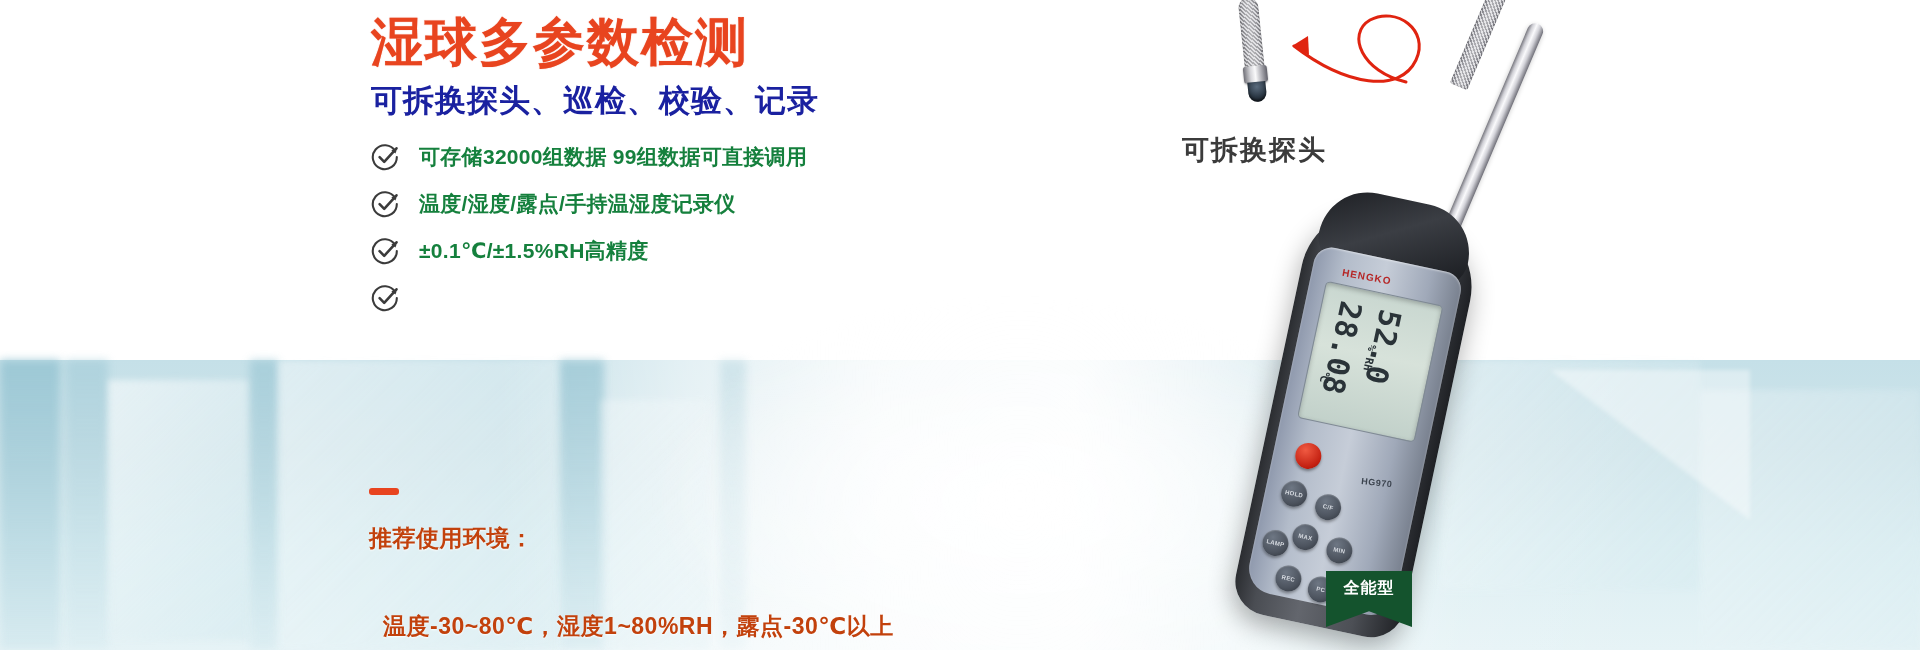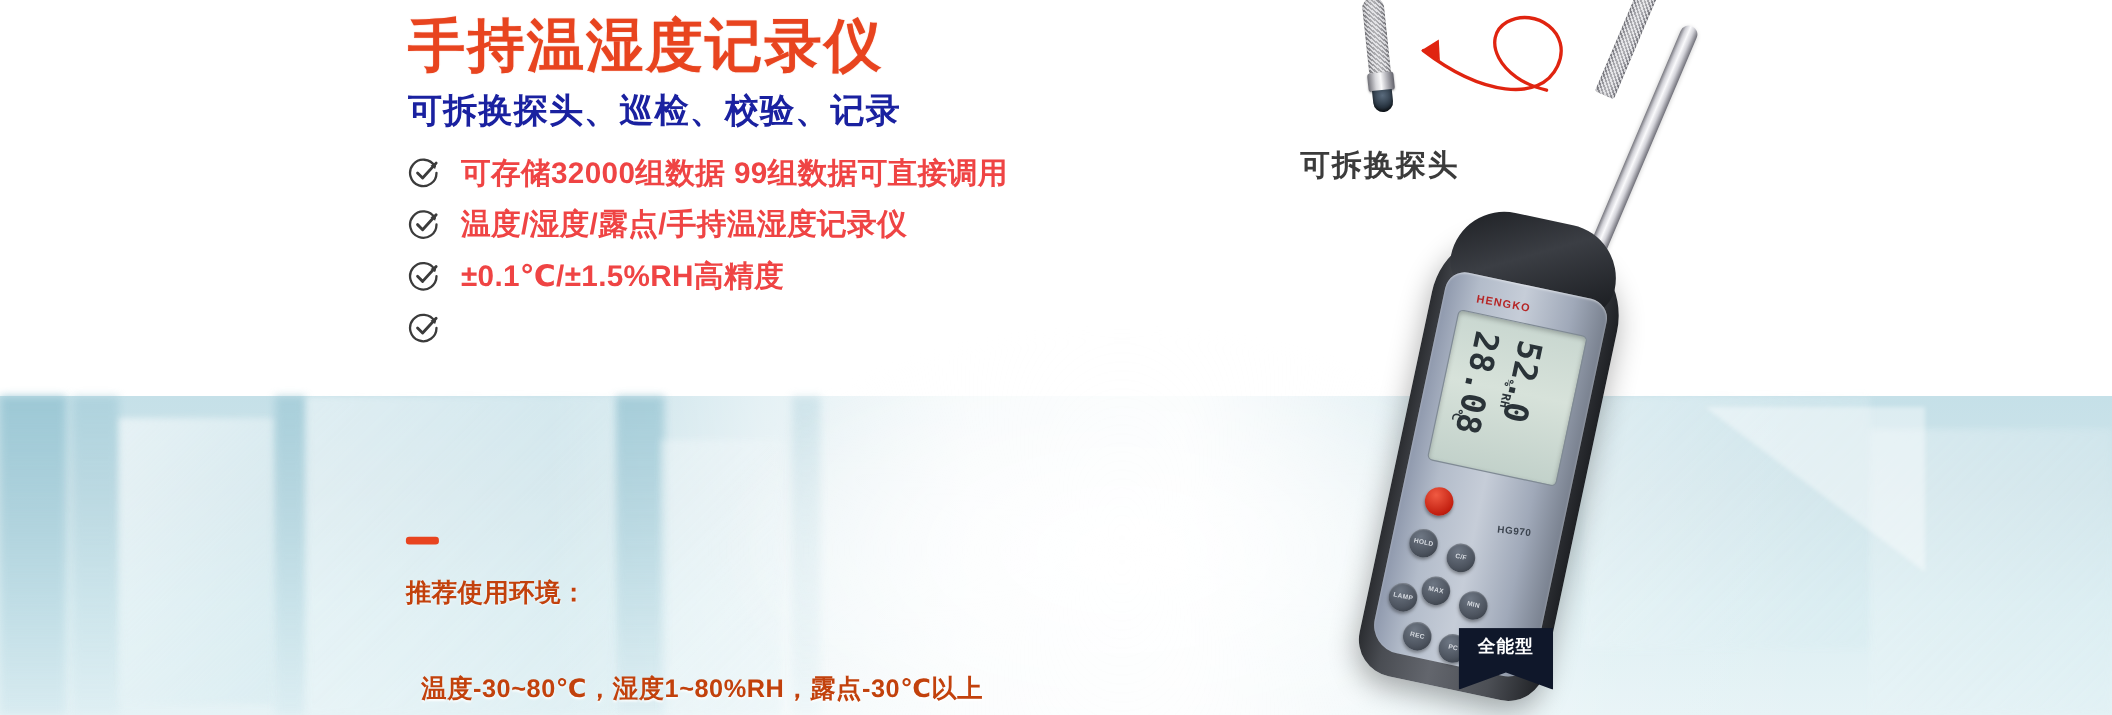--- a/index.html
+++ b/index.html
@@ -63,21 +63,21 @@
   }
 
   .features { position: absolute; left: 371px; top: 133px; }
   .feature {
     display: flex; align-items: center; height: 47px;
     white-space: nowrap;
   }
   .feature .chk { width: 30px; height: 30px; margin-right: 18px; flex: 0 0 auto; }
   .feature .chk svg { display: block; }
   .feature .txt {
-    font-size: 27px; font-weight: 700; color: #ef4444; letter-spacing: 0.3px;
+    font-size: 21px; font-weight: 700; color: #15803d; letter-spacing: 0.3px;
   }
 
   
   .env-dash {
     position: absolute; left: 369px; top: 488px;
     width: 30px; height: 7px; border-radius: 3px; background: #e8441f;
   }
   .env-text {
     position: absolute; left: 369px; top: 517px;
     font-size: 23px; font-weight: 700; color: #c2410c; line-height: 1.85;
@@ -210,21 +210,21 @@
     box-shadow: 0 2px 3px rgba(0,0,0,0.35), inset 0 1px 1px rgba(255,255,255,0.18);
     color: #d7dbe1; font-size: 6px; font-weight: 700;
     display: flex; align-items: center; justify-content: center;
     letter-spacing: 0.3px;
   }
 
   
   .badge {
     position: absolute; left: 1326px; top: 571px;
     width: 86px; height: 56px;
-    background: #0f172a;
+    background: #14532d;
     clip-path: polygon(0 0, 100% 0, 100% 100%, 50% 72%, 0 100%);
     display: flex; align-items: flex-start; justify-content: center;
     box-shadow: 0 2px 5px rgba(0,0,0,0.18);
   }
   .badge span {
     color: #ffffff; font-size: 16px; font-weight: 700; letter-spacing: 1px;
     margin-top: 7px; white-space: nowrap;
   }
 </style>
 </head>
@@ -242,21 +242,21 @@
     <div class="pane" style="left:278px;top:0px;width:280px;height:290px;opacity:.8;"></div>
     <div class="pane" style="left:600px;top:40px;width:110px;height:250px;opacity:.55;"></div>
     <div class="pane" style="left:1440px;top:0px;width:260px;height:230px;opacity:.6;"></div>
     <div class="pane" style="left:1700px;top:30px;width:220px;height:260px;opacity:.5;"></div>
     <div class="glow"></div>
     <div class="diag"></div>
   </div>
 
   <div class="copy">
 
-    <div class="title">手持温湿度记录仪</div>
+    <div class="title">湿球多参数检测</div>
     <div class="subtitle">可拆换探头、巡检、校验、记录</div>
 
     <div class="features">
 
       <div class="feature">
         <span class="chk">
           <svg viewBox="0 0 30 30" width="30" height="30">
             <path d="M24.2 9.2a12 12 0 1 0 1.6 5.9" fill="none" stroke="#3b3b3b" stroke-width="2.1" stroke-linecap="round"></path>
             <path d="M8.6 15.2l4.6 4.6L25.5 6.3" fill="none" stroke="#3b3b3b" stroke-width="2.6" stroke-linecap="round" stroke-linejoin="round"></path>
             <path d="M25.8 5.6l-1.2 6.0 -4.3-3.0z" fill="#3b3b3b"></path>

